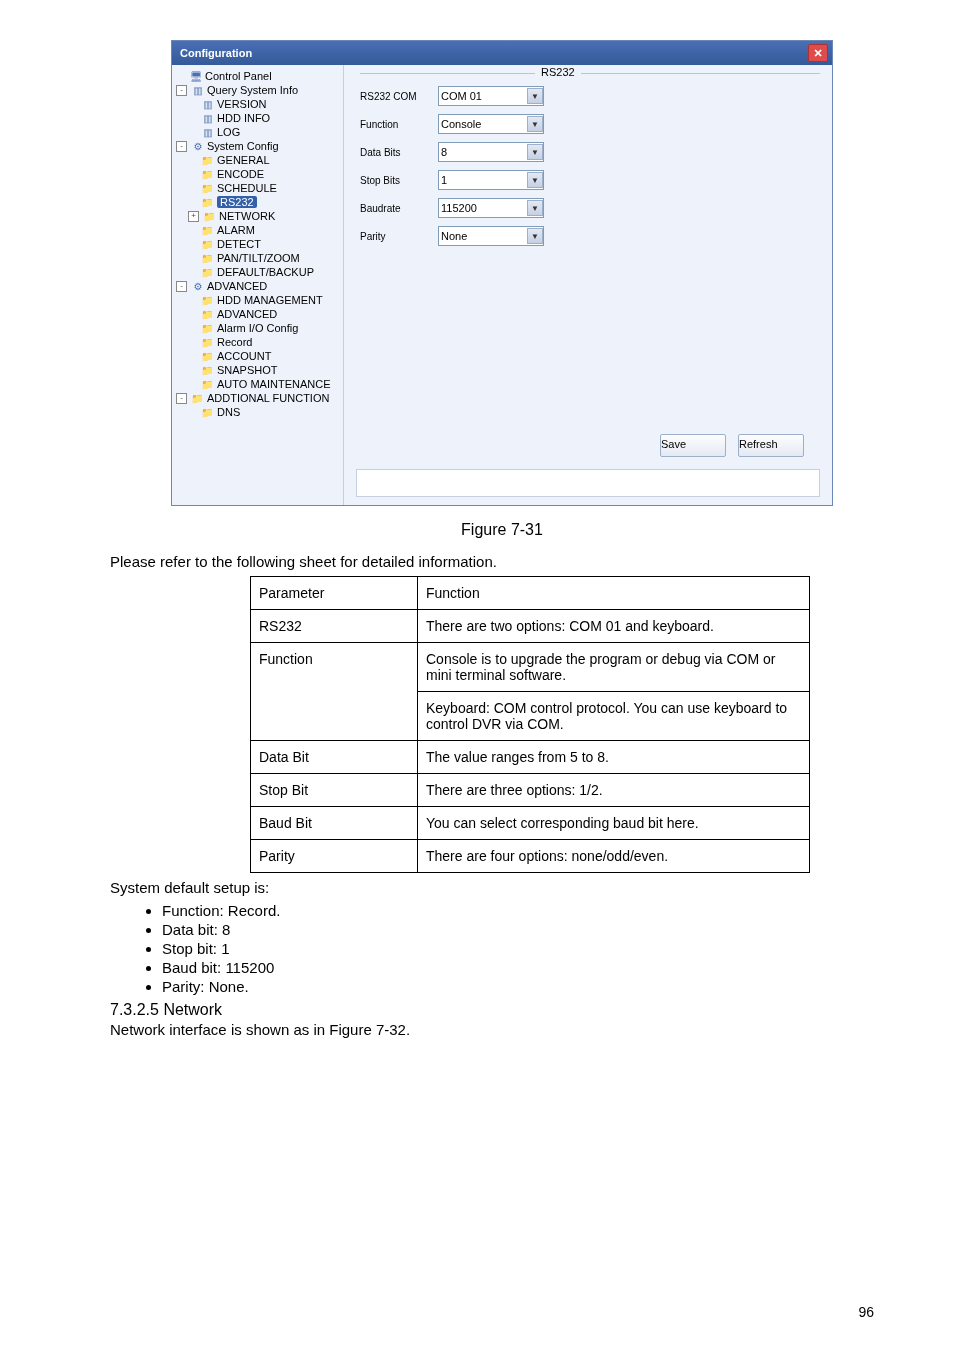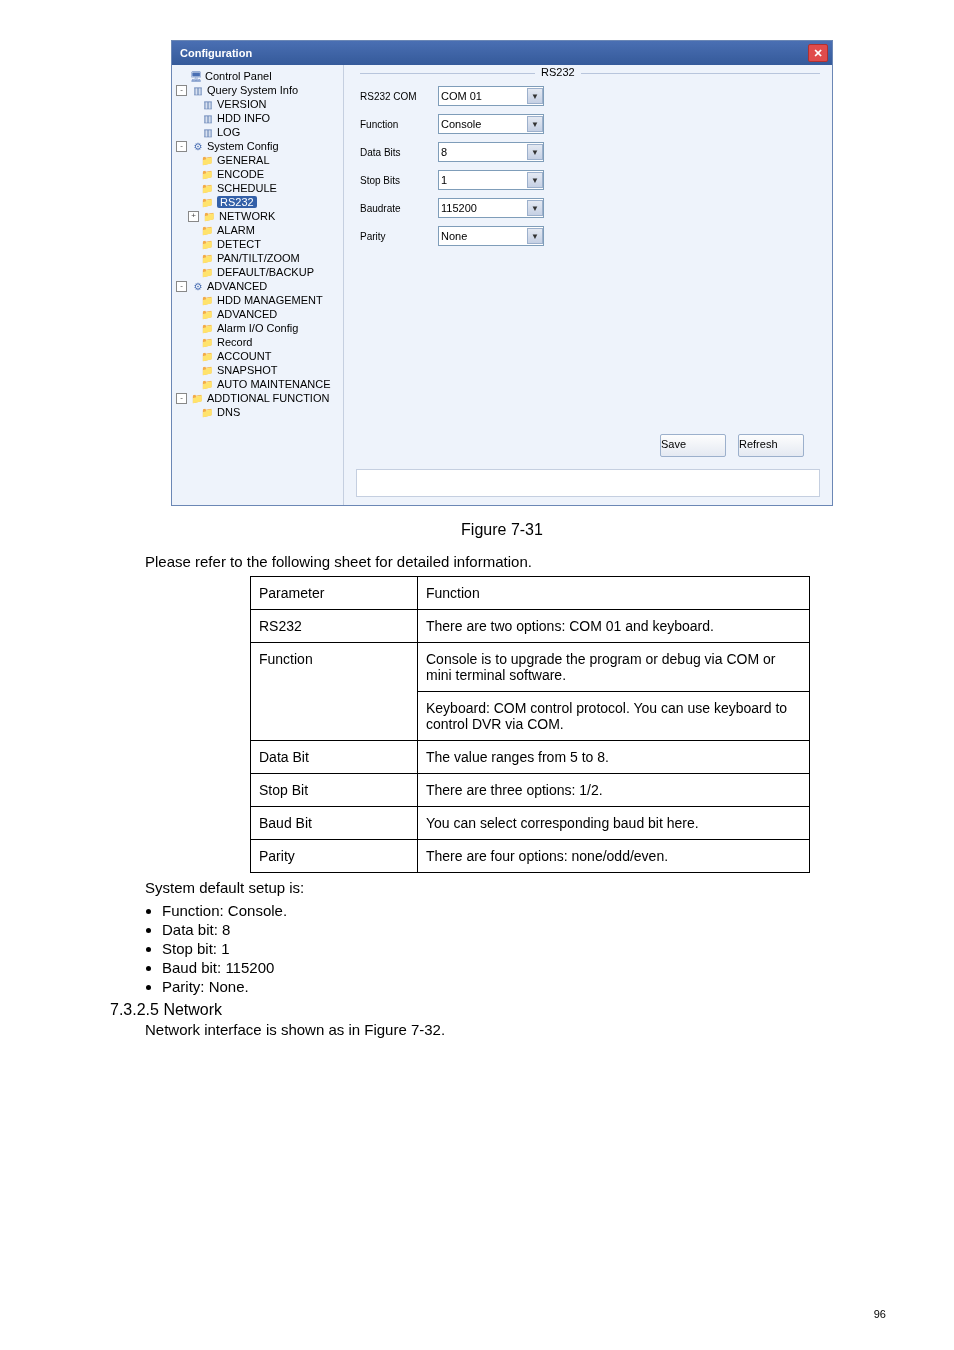--- a/index.html
+++ b/index.html
@@ -177,21 +177,20 @@
   
   .fig-caption {
     text-align: center;
     font-size: 16px;
     margin: 10px 0 14px 0;
   }
   
   .body-text {
     font-size: 15px;
     margin-bottom: 6px;
-    margin-left: 35px;
   }
   
   .param-table {
     border-collapse: collapse;
     width: 560px;
     margin: 4px 0 6px 140px;
     font-size: 14px;
   }
   .param-table td, .param-table th {
     border: 1px solid #000;
@@ -207,22 +206,22 @@
     font-size: 15px;
   }
   ul.bullets li { margin-bottom: 2px; }
   .sec-heading {
     font-size: 16px;
     margin: 6px 0 2px 0;
   }
   .page-num {
     position: fixed;
     bottom: 30px;
-    right: 68px;
-    font-size: 11px;
+    right: 80px;
+    font-size: 14px;
   }
 </style>
 </head>
 <body>
 
 <div class="config-window">
   <div class="title-bar">
     <span>Configuration</span>
     <div class="close-btn">
       <span>✕</span>
@@ -452,21 +451,21 @@
       </tr>
       <tr>
         <td>Parity</td>
         <td>There are four options: none/odd/even.</td>
       </tr>
     </tbody>
 </table>
 
 <div class="body-text">System default setup is:</div>
 <ul class="bullets" id="defaults-list">
-    <li>Function: Console.</li>
+    <li>Function: Record.</li>
     <li>Data bit: 8</li>
     <li>Stop bit: 1</li>
     <li>Baud bit: 115200</li>
     <li>Parity: None.</li>
   </ul>
 
 <div class="sec-heading">7.3.2.5  Network</div>
 <div class="body-text">Network interface is shown as in Figure 7-32.</div>
 
 <div class="page-num">96</div>

